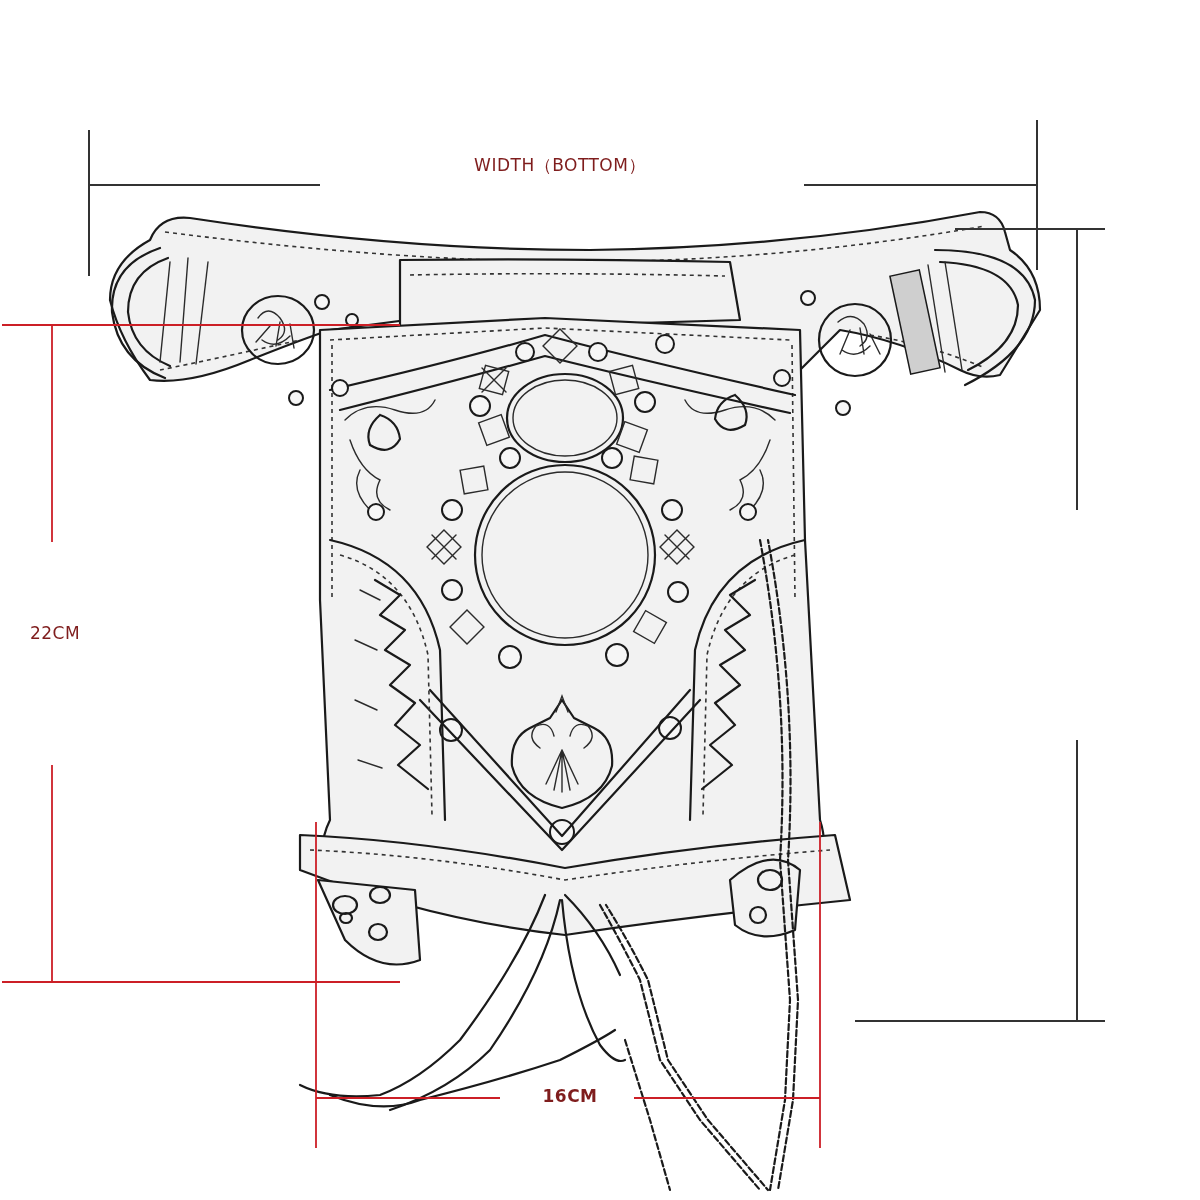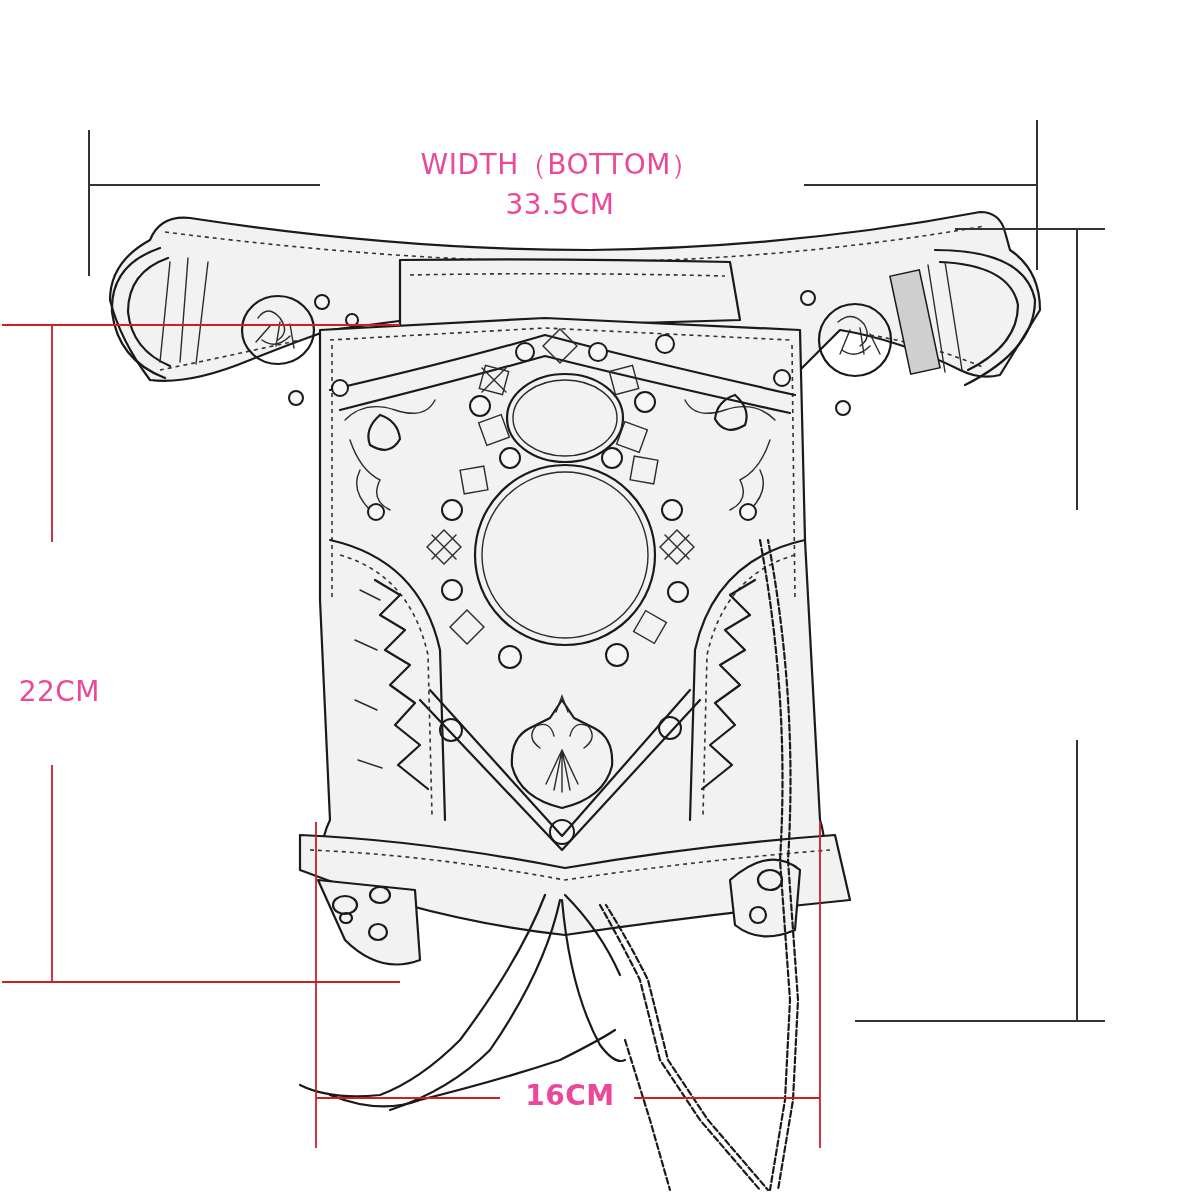--- a/index.html
+++ b/index.html
@@ -1,26 +1,26 @@
 <!DOCTYPE html>
 <html><head>
   <meta charset="utf-8">
   <style>
     html, body { margin: 0; padding: 0; background: #ffffff; }
     body { width: 1200px; height: 1200px; position: relative; overflow: hidden; font-family: "DejaVu Sans", sans-serif; }
     #canvas { position: absolute; left: 0; top: 0; width: 1200px; height: 1200px; }
     .label {
-      position: absolute; color: #ec4899; font-family: "DejaVu Sans", sans-serif;
-      font-size: 28px; letter-spacing: 0.5px; text-align: center; white-space: nowrap;
+      position: absolute; color: #7f1d1d; font-family: "DejaVu Sans", sans-serif;
+      font-size: 17px; letter-spacing: 0.5px; text-align: center; white-space: nowrap;
       line-height: 40px;
     }
     .label span { display: block; }
     #lbl-width { left: 410px; top: 145px; width: 300px; }
     #lbl-long { left: 950px; top: 585px; width: 250px; }
-    #lbl-22 { left: 10px; top: 672px; width: 90px; text-align: right; }
+    #lbl-22 { left: 10px; top: 613px; width: 90px; text-align: center; }
     #lbl-16 { left: 525px; top: 1076px; width: 90px; font-weight: bold; }
     .ink { fill: none; stroke: #1a1a1a; stroke-width: 2.2; stroke-linecap: round; stroke-linejoin: round; }
     .ink-thin { fill: none; stroke: #2b2b2b; stroke-width: 1.4; stroke-linecap: round; }
     .stitch { fill: none; stroke: #333; stroke-width: 1.6; stroke-dasharray: 4 4; }
     .texture { fill: #f2f2f2; }
     .stud { fill: #f6f6f6; stroke: #1a1a1a; stroke-width: 2; }
     .dim-black { stroke: #333333; stroke-width: 2; }
     .dim-red { stroke: #cc1f26; stroke-width: 1.8; }
   </style>
 </head>
@@ -204,21 +204,20 @@
   <g>
     <line class="dim-red" x1="316" y1="822" x2="316" y2="1148"></line>
     <line class="dim-red" x1="316" y1="1098" x2="500" y2="1098"></line>
     <line class="dim-red" x1="634" y1="1098" x2="820" y2="1098"></line>
     <line class="dim-red" x1="820" y1="822" x2="820" y2="1148"></line>
   </g>
 </svg>
 
 <div class="label" id="lbl-width">
   <span>WIDTH（BOTTOM）</span>
-  <span>33.5CM</span>
 </div>
 
 <div class="label" id="lbl-long">
 </div>
 
 <div class="label" id="lbl-22">
   <span>22CM</span>
 </div>
 
 <div class="label" id="lbl-16">

